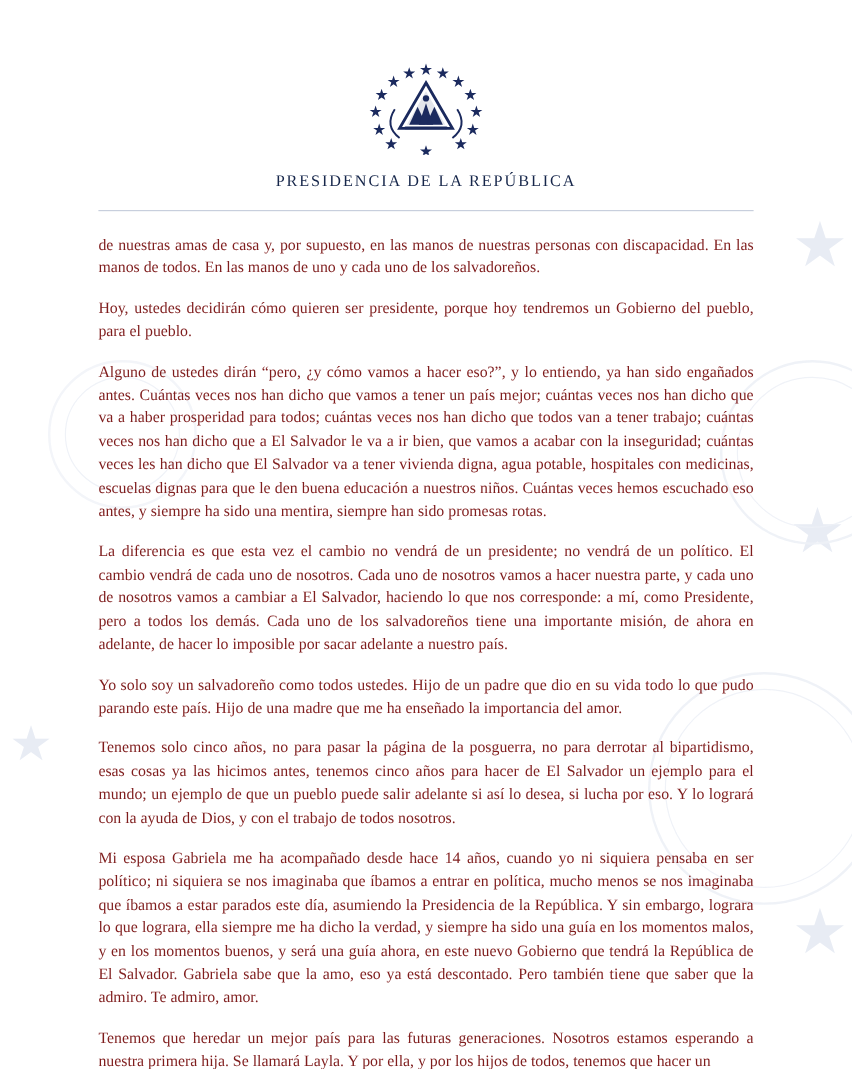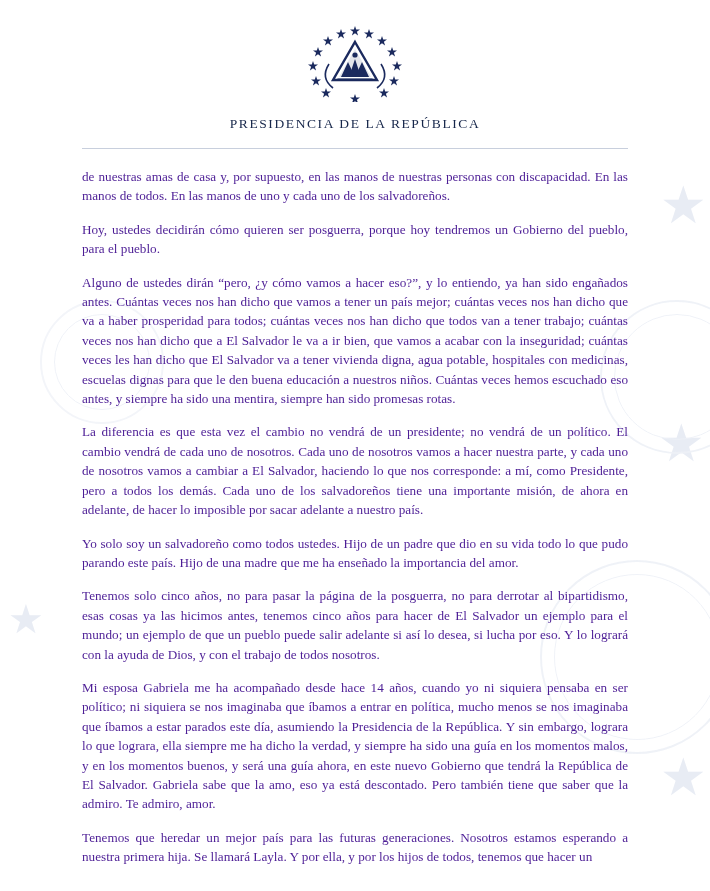--- a/index.html
+++ b/index.html
@@ -45,21 +45,21 @@
 
   .page {
     position: relative;
     z-index: 1;
     padding: 0;
   }
 
   
   .letterhead {
     text-align: center;
-    padding-top: 24px;
+    padding-top: 51px;
   }
   .crest {
     margin: 0 auto;
     width: 140px;
     height: 78px;
     position: relative;
   }
   .crest svg { display: block; margin: 0 auto; }
 
   .letterhead-title {
@@ -79,21 +79,21 @@
 
   
   .content {
     margin: 18px 82px 0 82px;
   }
   .para {
     font-family: "Liberation Serif", serif;
     font-size: 13.2px;
     line-height: 19.4px;
     text-align: justify;
-    color: #4c1d95;
+    color: #7f1d1d;
     margin: 0 0 14px 0;
   }
   .para:last-child { margin-bottom: 16px; }
 </style>
 </head>
 <body>
 
 <div class="watermarks">
   <span class="wm-star" style="left:660px; top:180px;">★</span>
   <span class="wm-star" style="left:658px; top:418px;">★</span>
@@ -143,21 +143,21 @@
           <path d="M96 40 q9 14 -4 24" fill="none" stroke="#1b2a5e" stroke-width="1.6"></path>
         </g>
       </svg>
     </div>
     <div class="letterhead-title">PRESIDENCIA DE LA REPÚBLICA</div>
     <div class="rule"></div>
   </header>
 
   <main class="content">
     <p class="para">de nuestras amas de casa y, por supuesto, en las manos de nuestras personas con discapacidad. En las manos de todos. En las manos de uno y cada uno de los salvadoreños.</p>
-    <p class="para">Hoy, ustedes decidirán cómo quieren ser posguerra, porque hoy tendremos un Gobierno del pueblo, para el pueblo.</p>
+    <p class="para">Hoy, ustedes decidirán cómo quieren ser presidente, porque hoy tendremos un Gobierno del pueblo, para el pueblo.</p>
     <p class="para">Alguno de ustedes dirán “pero, ¿y cómo vamos a hacer eso?”, y lo entiendo, ya han sido engañados antes. Cuántas veces nos han dicho que vamos a tener un país mejor; cuántas veces nos han dicho que va a haber prosperidad para todos; cuántas veces nos han dicho que todos van a tener trabajo; cuántas veces nos han dicho que a El Salvador le va a ir bien, que vamos a acabar con la inseguridad; cuántas veces les han dicho que El Salvador va a tener vivienda digna, agua potable, hospitales con medicinas, escuelas dignas para que le den buena educación a nuestros niños. Cuántas veces hemos escuchado eso antes, y siempre ha sido una mentira, siempre han sido promesas rotas.</p>
     <p class="para">La diferencia es que esta vez el cambio no vendrá de un presidente; no vendrá de un político. El cambio vendrá de cada uno de nosotros. Cada uno de nosotros vamos a hacer nuestra parte, y cada uno de nosotros vamos a cambiar a El Salvador, haciendo lo que nos corresponde: a mí, como Presidente, pero a todos los demás. Cada uno de los salvadoreños tiene una importante misión, de ahora en adelante, de hacer lo imposible por sacar adelante a nuestro país.</p>
     <p class="para">Yo solo soy un salvadoreño como todos ustedes. Hijo de un padre que dio en su vida todo lo que pudo parando este país. Hijo de una madre que me ha enseñado la importancia del amor.</p>
     <p class="para">Tenemos solo cinco años, no para pasar la página de la posguerra, no para derrotar al bipartidismo, esas cosas ya las hicimos antes, tenemos cinco años para hacer de El Salvador un ejemplo para el mundo; un ejemplo de que un pueblo puede salir adelante si así lo desea, si lucha por eso. Y lo logrará con la ayuda de Dios, y con el trabajo de todos nosotros.</p>
     <p class="para">Mi esposa Gabriela me ha acompañado desde hace 14 años, cuando yo ni siquiera pensaba en ser político; ni siquiera se nos imaginaba que íbamos a entrar en política, mucho menos se nos imaginaba que íbamos a estar parados este día, asumiendo la Presidencia de la República. Y sin embargo, lograra lo que lograra, ella siempre me ha dicho la verdad, y siempre ha sido una guía en los momentos malos, y en los momentos buenos, y será una guía ahora, en este nuevo Gobierno que tendrá la República de El Salvador. Gabriela sabe que la amo, eso ya está descontado. Pero también tiene que saber que la admiro. Te admiro, amor.</p>
     <p class="para">Tenemos que heredar un mejor país para las futuras generaciones. Nosotros estamos esperando a nuestra primera hija. Se llamará Layla. Y por ella, y por los hijos de todos, tenemos que hacer un</p>
   </main>
 
 </div>
 

